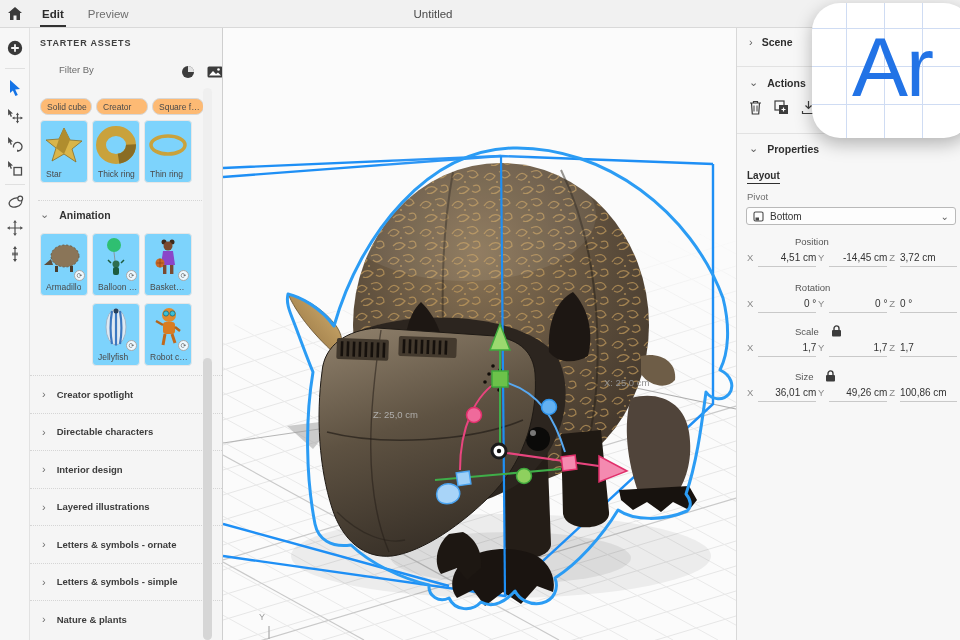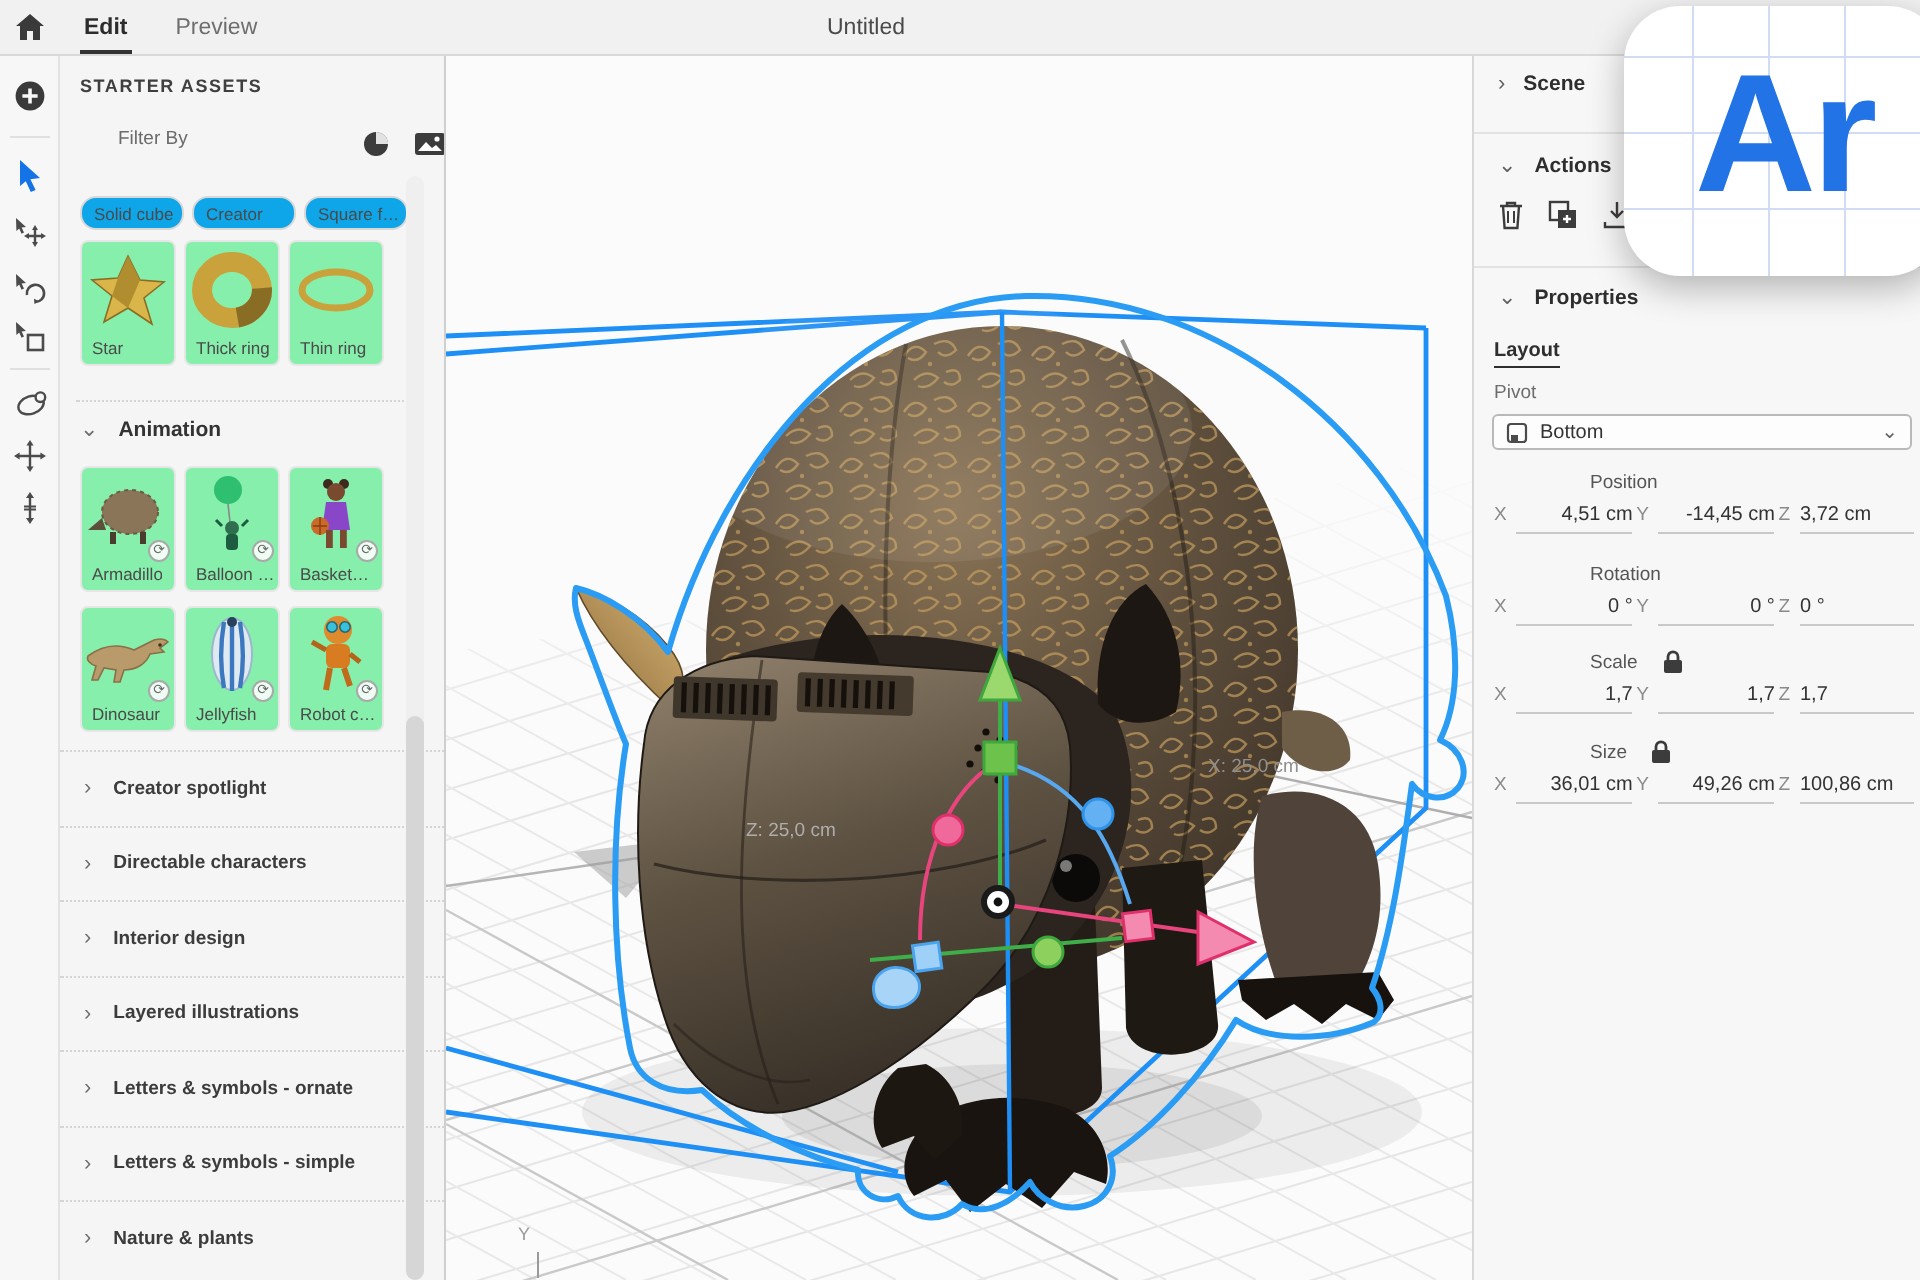--- a/index.html
+++ b/index.html
@@ -18,22 +18,22 @@
   .toolbar{position:absolute;left:0;top:28px;width:30px;height:612px;background:#f7f7f7;border-right:1px solid:#e2e2e2;border-right:1px solid #e2e2e2;}
   .tool{position:absolute;left:3px;width:24px;height:24px;display:flex;align-items:center;justify-content:center;cursor:pointer;border-radius:3px;}
   .tb-div{position:absolute;left:5px;width:20px;height:1px;background:#e0e0e0;}
 
   
   .assets{position:absolute;left:30px;top:28px;width:192px;height:612px;background:#f5f5f5;overflow:hidden;}
   .assets-header{position:absolute;left:10px;top:10px;font-size:9px;letter-spacing:.8px;font-weight:bold;color:#3f3f3f;}
   .filter-row{position:absolute;left:10px;top:36px;width:165px;display:flex;align-items:flex-start;margin-left:19px;}
   .filter-label{font-size:9.5px;color:#6b6b6b;flex:1;}
   .filter-ic{width:18px;height:16px;display:flex;align-items:center;justify-content:center;cursor:pointer;margin-left:9px;}
-  .chip{position:absolute;top:70px;height:17px;background:#0ea5e9;border:1px solid #d8d8d8;border-radius:8px;font-size:8.5px;color:#4a4a4a;display:flex;align-items:center;padding:0 6px;white-space:nowrap;overflow:hidden;cursor:pointer;}
-  .card{position:absolute;width:48px;height:63px;background:#86efac;border:1px solid #e6e6e6;border-radius:4px;cursor:pointer;overflow:hidden;}
+  .chip{position:absolute;top:70px;height:17px;background:#fdba74;border:1px solid #d8d8d8;border-radius:8px;font-size:8.5px;color:#4a4a4a;display:flex;align-items:center;padding:0 6px;white-space:nowrap;overflow:hidden;cursor:pointer;}
+  .card{position:absolute;width:48px;height:63px;background:#7dd3fc;border:1px solid #e6e6e6;border-radius:4px;cursor:pointer;overflow:hidden;}
   .card .thumb{position:absolute;left:0;top:2px;width:100%;height:44px;display:flex;align-items:center;justify-content:center;}
   .card .clabel{position:absolute;left:5px;bottom:3px;font-size:8.5px;color:#4a4a4a;white-space:nowrap;overflow:hidden;max-width:40px;}
   .anim-badge{position:absolute;right:2px;bottom:14px;width:11px;height:11px;border-radius:50%;background:#ffffffdd;border:1px solid #a9a9a9;color:#6a6a6a;font-size:7px;line-height:9px;text-align:center;}
   .sec-head{position:absolute;left:10px;display:flex;align-items:center;gap:10px;cursor:pointer;}
   .sec-head .chev{color:#6e6e6e;font-size:11px;}
   .sec-head .shlabel{font-size:10.5px;font-weight:bold;color:#333;}
   .sections{position:absolute;left:0;top:347px;width:192px;}
   .section-row{height:37.5px;display:flex;align-items:center;gap:11px;padding-left:12px;border-top:1px dotted #d5d5d5;cursor:pointer;}
   .section-row .chev{color:#6e6e6e;font-size:11px;}
   .section-row .slabel{font-size:9.5px;font-weight:bold;color:#3c3c3c;}
@@ -63,21 +63,21 @@
   .lockwrap{display:inline-flex;margin-left:12px;vertical-align:-2px;cursor:pointer;}
   .grp{position:absolute;left:10px;font-size:9.5px;color:#555;display:flex;align-items:center;padding-left:48px;}
 
   
   .logo-card{position:absolute;left:812px;top:3px;width:160px;height:135px;background:#fff;border-radius:28px;
     box-shadow:0 6px 18px rgba(0,0,0,.28);overflow:hidden;z-index:50;
     background-image:
       linear-gradient(to right, #cfdcf3 1px, transparent 1px),
       linear-gradient(to bottom, #cfdcf3 1px, transparent 1px);
     background-size:38px 38px;background-position:34px 25px;}
-  .logo-text{position:absolute;left:50%;top:50%;transform:translate(-50%,-54%);font-size:84px;font-weight:bold;color:#2273e6;letter-spacing:-2px;}
+  .logo-text{position:absolute;left:50%;top:50%;transform:translate(-50%,-54%);font-size:84px;font-weight:normal;color:#2273e6;letter-spacing:-2px;}
 </style>
 </head>
 <body>
 
 <div id="app">
 
   <div class="viewport">
   <svg width="514" height="612" viewBox="222 28 514 612">
     <defs>
       <clipPath id="floorClip">
@@ -495,30 +495,20 @@
             <path d="M12 14 L22 14 L24 28 L10 28 Z" fill="#8a46c9"></path>
         <circle cx="9" cy="26" r="4.5" fill="#c96a28"></circle>
             <path d="M5.5 26 H12.5 M9 21.5 V30.5" stroke="#8a3d12" stroke-width="0.7"></path>
         <rect x="12" y="28" width="3.4" height="9" fill="#7a4a30"></rect>
             <rect x="19" y="28" width="3.4" height="9" fill="#7a4a30"></rect>
       </svg>
         </div>
       <div class="anim-badge">⟳</div>
       <div class="clabel">Basket…</div>
     </div>
-    <div class="card" style="left:10px;top:275px">
-      <div class="thumb">
-          <svg width="44" height="32" viewBox="0 0 44 32">
-        <path d="M2 16 C10 10 18 10 25 13 L33 9 C36 7 40 7 42 9 L38 12 L40 14 L33 15 C31 20 26 23 20 23 L18 29 L15 29 L16 23 L10 22 L7 28 L4 28 L6 21 C3 20 1 18 2 16 Z" fill="#b99a6a" stroke="#8a7048" stroke-width="0.8"></path>
-        <circle cx="38" cy="10.5" r="0.9" fill="#40311c"></circle>
-      </svg>
-        </div>
-      <div class="anim-badge">⟳</div>
-      <div class="clabel">Dinosaur</div>
-    </div>
     <div class="card" style="left:62px;top:275px">
       <div class="thumb">
           <svg width="26" height="42" viewBox="0 0 26 42">
         <ellipse cx="13" cy="20" rx="10" ry="18" fill="#dfe9f2" stroke="#9db8cc" stroke-width="1"></ellipse>
         <path d="M9 4 C7 16 7 26 9 37 M13 2.5 V38.5 M17 4 C19 16 19 26 17 37" stroke="#3c78c0" stroke-width="2.2" fill="none"></path>
         <circle cx="13" cy="4" r="2.5" fill="#28415c"></circle>
       </svg>
         </div>
       <div class="anim-badge">⟳</div>
       <div class="clabel">Jellyfish</div>

